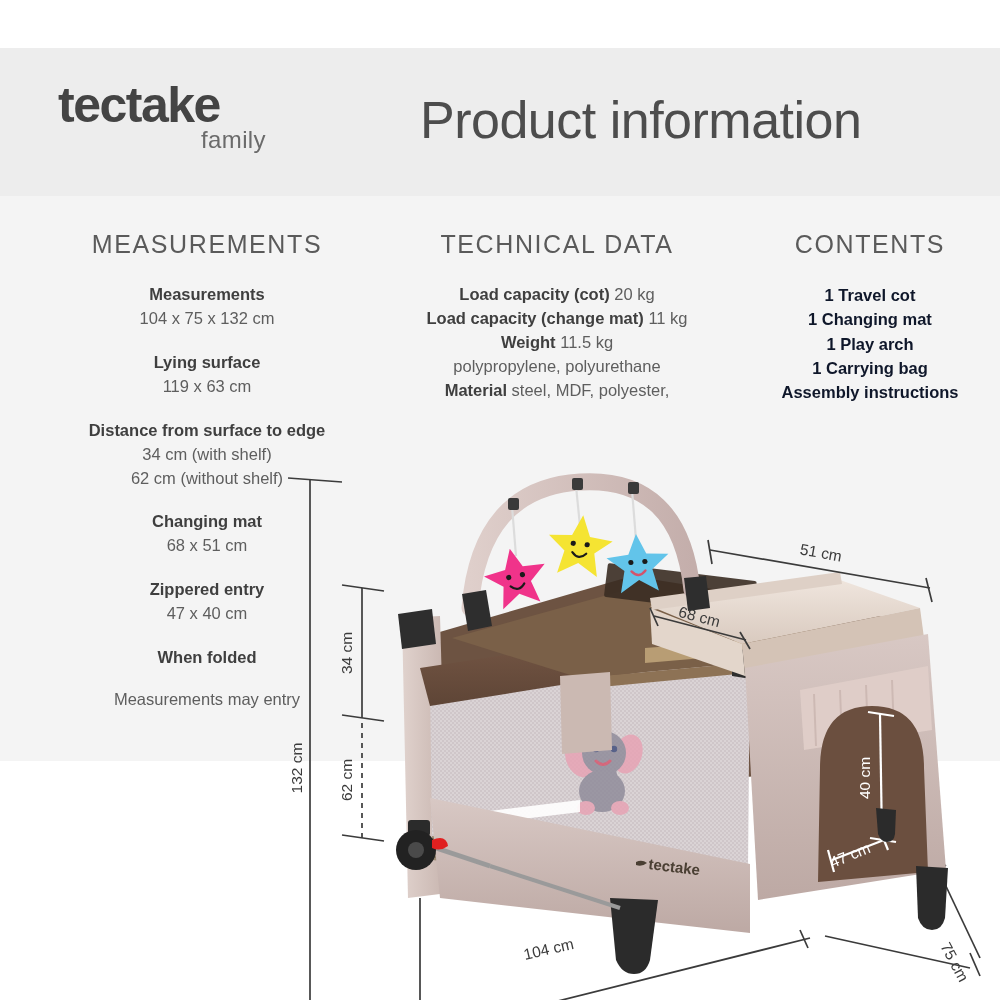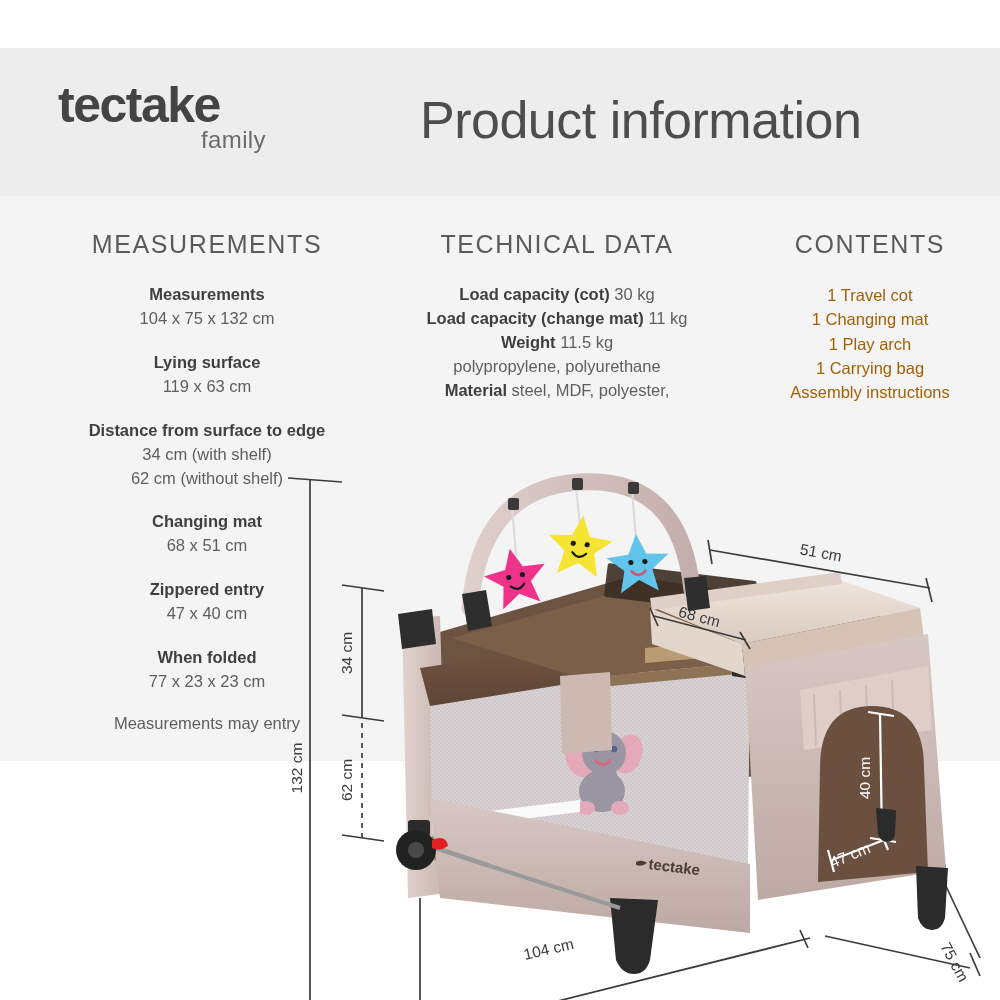--- a/index.html
+++ b/index.html
@@ -47,21 +47,21 @@
   .col-heading {
     font-size:25px; color:#5a5a5a; letter-spacing:1.6px;
     font-weight:400; margin-bottom:24px;
   }
   .spec-block { margin-bottom:20px; }
   .spec-label { font-size:16.5px; font-weight:bold; color:#3f3f3f; line-height:1.45; }
   .spec-value { font-size:16.5px; color:#5e5e5e; line-height:1.45; }
   .spec-line  { font-size:16.5px; color:#5e5e5e; line-height:1.45; }
   .spec-line b { color:#3f3f3f; font-weight:bold; }
   .note { font-size:16.5px; color:#5e5e5e; margin-top:14px; }
-  .content-line { font-size:16.5px; color:#a16207; font-weight:normal; line-height:1.47; }
+  .content-line { font-size:16.5px; color:#0f172a; font-weight:bold; line-height:1.47; }
 
   
   #product { position:absolute; left:280px; top:420px; width:720px; height:580px; }
   #product svg { display:block; }
   .dimtxt { font-family:"Liberation Sans", sans-serif; font-size:15.5px; fill:#3b3b3b; }
   .dimtxt-w { font-family:"Liberation Sans", sans-serif; font-size:15.5px; fill:#ffffff; }
   .dimline { stroke:#3b3b3b; stroke-width:1.7; fill:none; }
   .dimline-w { stroke:#ffffff; stroke-width:2.2; fill:none; }
   .dimdash { stroke:#3b3b3b; stroke-width:1.7; fill:none; stroke-dasharray:5 5; }
   .cot-logo { font-family:"Liberation Sans", sans-serif; font-size:15px; font-weight:bold; fill:#4a3f33; }
@@ -104,32 +104,31 @@
       <div class="spec-value">68 x 51 cm</div>
     </div>
 
     <div class="spec-block">
       <div class="spec-label">Zippered entry</div>
       <div class="spec-value">47 x 40 cm</div>
     </div>
 
     <div class="spec-block">
       <div class="spec-label">When folded</div>
-      <div class="spec-value">77 x 23 x 23 cm</div>
     </div>
 
     <div class="note">Measurements may entry</div>
   </div>
 
   <div class="col" id="col-technical">
     <div class="col-heading">TECHNICAL DATA</div>
 
     <div class="spec-line">
       <b>Load capacity (cot)</b>
-      <span>30 kg</span>
+      <span>20 kg</span>
     </div>
     <div class="spec-line">
       <b>Load capacity (change mat)</b>
       <span>11 kg</span>
     </div>
     <div class="spec-line">
       <b>Weight</b>
       <span>11.5 kg</span>
     </div>
     <div class="spec-line">polypropylene, polyurethane</div>

